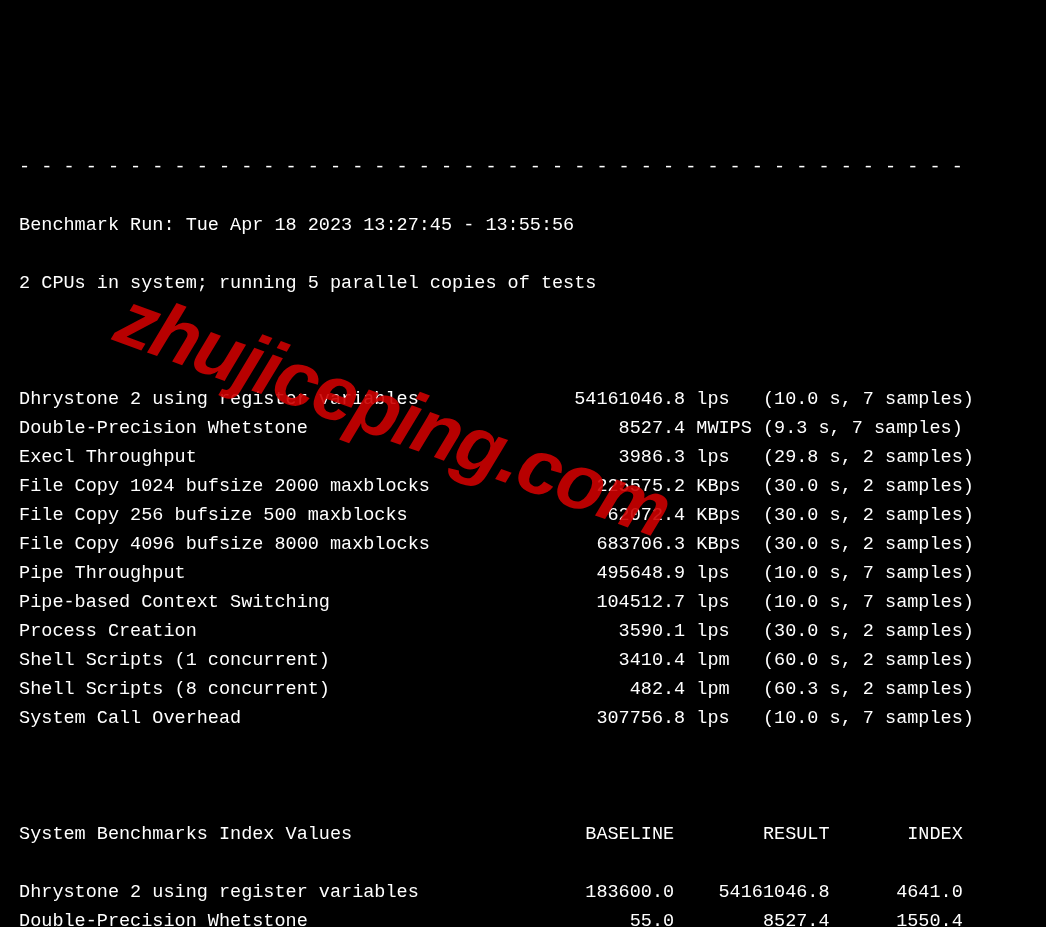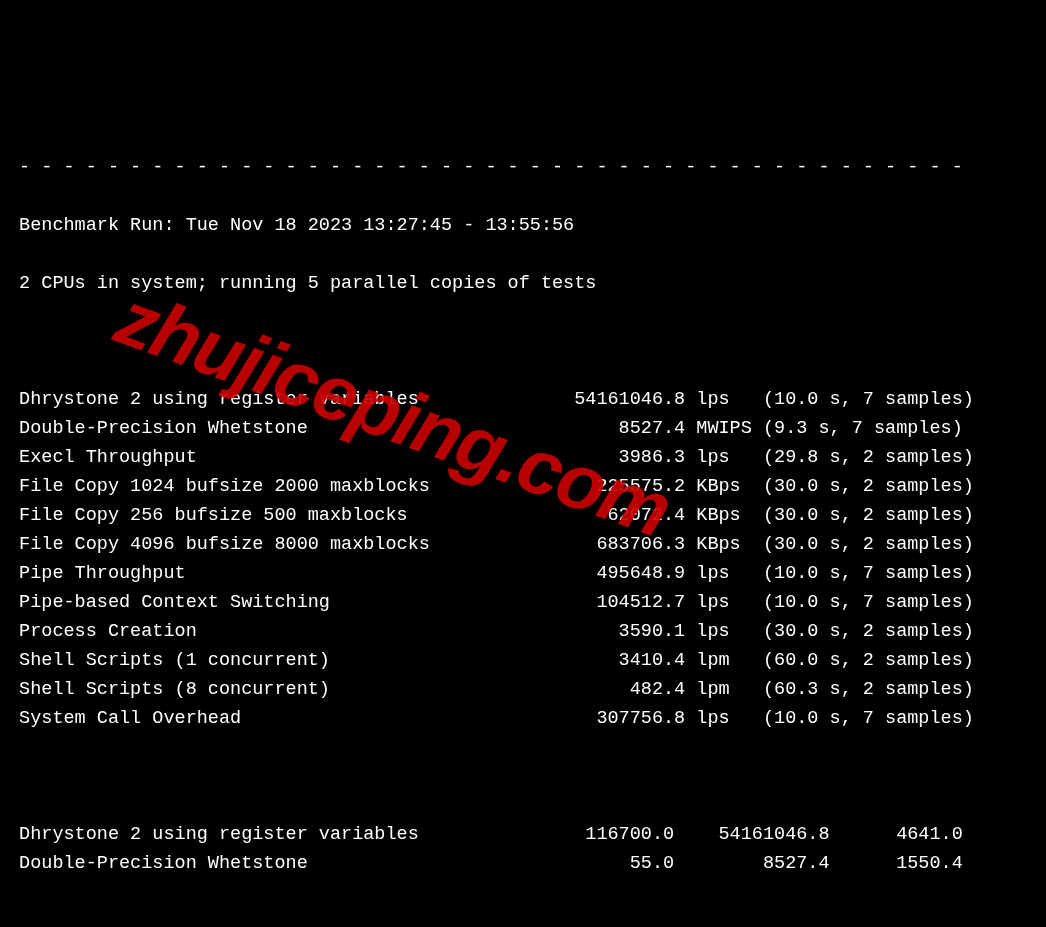--- a/index.html
+++ b/index.html
@@ -37,26 +37,27 @@
   }
   .line { white-space: pre; }
 </style>
 </head>
 <body>
 
 
 
 <div class="terminal">
 <div class="line"> - - - - - - - - - - - - - - - - - - - - - - - - - - - - - - - - - - - - - - - - - - -</div>
-<div class="line"> Benchmark Run: Tue Nov 18 2023 13:27:45 - 13:55:56</div>
+<div class="line"> Benchmark Run: Tue Apr 18 2023 13:27:45 - 13:55:56</div>
 <div class="line"> 2 CPUs in system; running 5 parallel copies of tests</div>
 <div class="line"> </div>
 <div id="tests-block"><div class="line"> Dhrystone 2 using register variables              54161046.8 lps   (10.0 s, 7 samples)</div><div class="line"> Double-Precision Whetstone                            8527.4 MWIPS (9.3 s, 7 samples)</div><div class="line"> Execl Throughput                                      3986.3 lps   (29.8 s, 2 samples)</div><div class="line"> File Copy 1024 bufsize 2000 maxblocks               225575.2 KBps  (30.0 s, 2 samples)</div><div class="line"> File Copy 256 bufsize 500 maxblocks                  62072.4 KBps  (30.0 s, 2 samples)</div><div class="line"> File Copy 4096 bufsize 8000 maxblocks               683706.3 KBps  (30.0 s, 2 samples)</div><div class="line"> Pipe Throughput                                     495648.9 lps   (10.0 s, 7 samples)</div><div class="line"> Pipe-based Context Switching                        104512.7 lps   (10.0 s, 7 samples)</div><div class="line"> Process Creation                                      3590.1 lps   (30.0 s, 2 samples)</div><div class="line"> Shell Scripts (1 concurrent)                          3410.4 lpm   (60.0 s, 2 samples)</div><div class="line"> Shell Scripts (8 concurrent)                           482.4 lpm   (60.3 s, 2 samples)</div><div class="line"> System Call Overhead                                307756.8 lps   (10.0 s, 7 samples)</div></div>
 <div class="line"> </div>
-<div id="index-block"><div class="line"> Dhrystone 2 using register variables               116700.0    54161046.8      4641.0</div><div class="line"> Double-Precision Whetstone                             55.0        8527.4      1550.4</div></div>
+<div class="line" id="index-header"> System Benchmarks Index Values                     BASELINE        RESULT       INDEX</div>
+<div id="index-block"><div class="line"> Dhrystone 2 using register variables               183600.0    54161046.8      4641.0</div><div class="line"> Double-Precision Whetstone                             55.0        8527.4      1550.4</div></div>
 
 
 </div>
 
 <div class="watermark">zhujiceping.com</div>
 
 
 
 
 </body></html>

